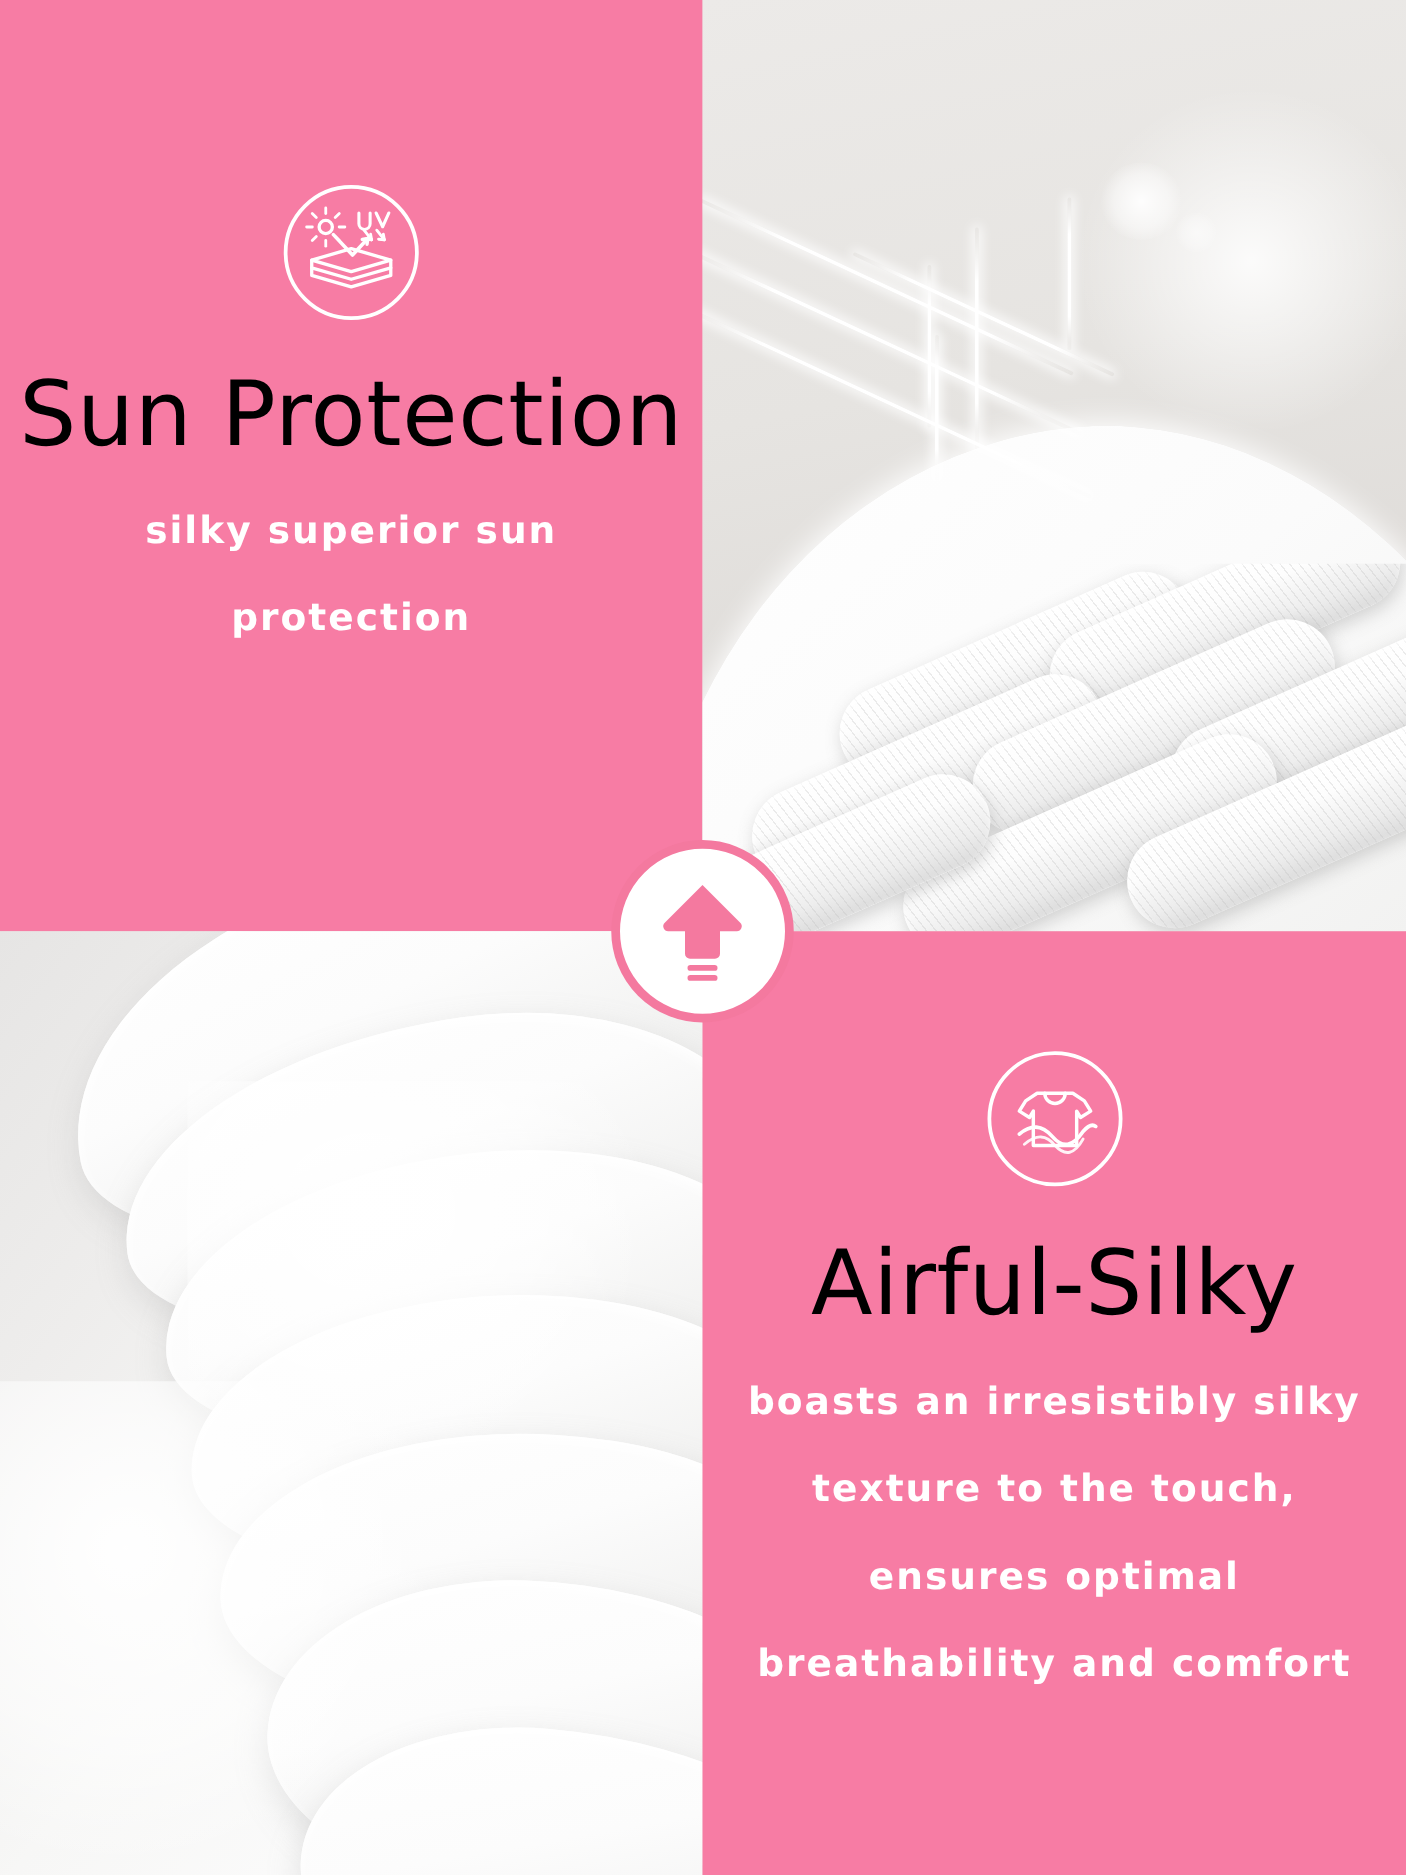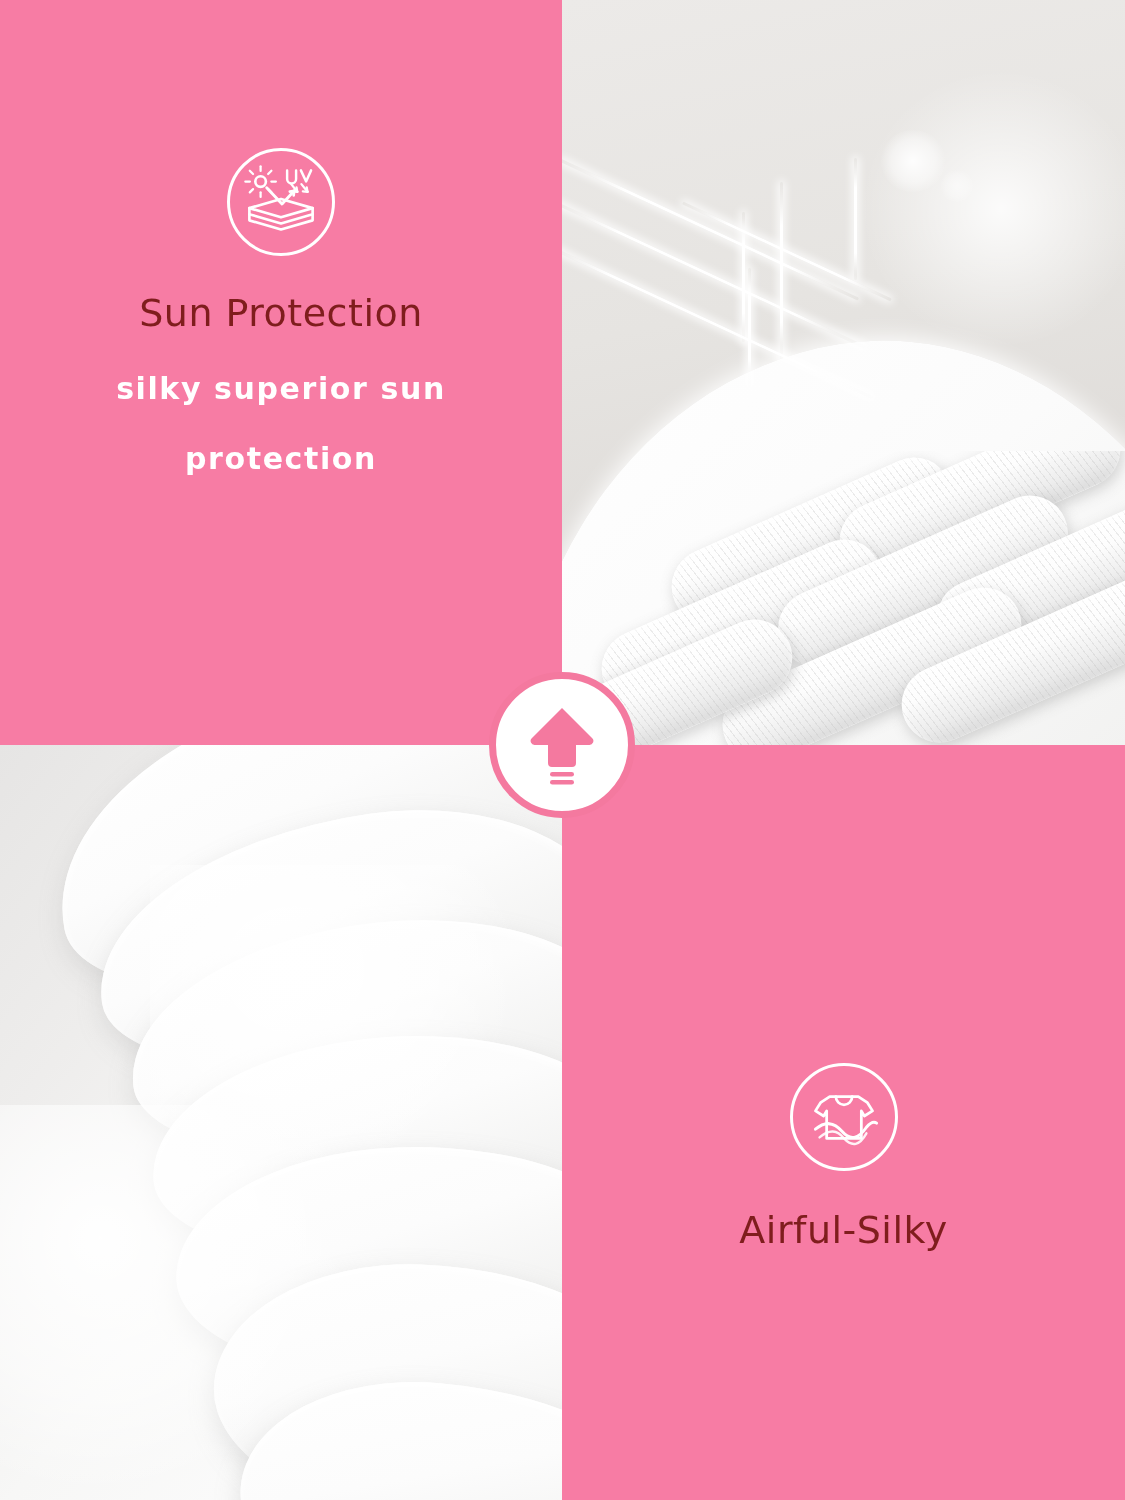--- a/index.html
+++ b/index.html
@@ -21,36 +21,36 @@
 
   .pink-panel{background:#f77ca4;}
 
   
   .panel-inner{
     position:absolute;left:0;top:0;width:100%;height:100%;
     display:flex;flex-direction:column;align-items:center;
     box-sizing:border-box;
   }
   #q-tl .panel-inner{padding-top:148px;}
-  #q-br .panel-inner{padding-top:68px;justify-content:center;}
+  #q-br .panel-inner{padding-top:96px;}
 
   .badge-icon{
     width:108px;height:108px;
     border:3.5px solid #ffffff;
     border-radius:50%;
     box-sizing:border-box;
     display:block;
     flex:none;
   }
   .badge-icon svg{display:block;width:100%;height:100%;}
 
   .feature-title{
-    color:#7f1d1d;
+    color:#000000;
     font-weight:400;
-    font-size:38px;
+    font-size:72px;
     line-height:1.05;
     letter-spacing:0.5px;
     text-align:center;
     white-space:nowrap;
   }
   #q-tl .feature-title{margin-top:38px;}
   #q-br .feature-title{margin-top:40px;}
 
   .feature-desc{
     color:#ffffff;
@@ -245,20 +245,21 @@
 
           <path d="M42 30 a8 8 0 0 0 16 0"></path>
 
           <path d="M22 62 q14 -12 26 2 q12 14 24 -4 q6 -7 10 -4" stroke-width="2.9"></path>
           <path d="M26 70 q14 -12 24 1 q12 13 22 -5" stroke-width="2.3" opacity=".9"></path>
         </svg>
       </div>
 
       <div class="feature-title">Airful-Silky</div>
 
+      <div class="feature-desc">boasts an irresistibly silky texture to the touch, ensures optimal breathability and comfort</div>
 
     </div>
   </div>
 
   <div id="center-badge">
     <svg viewBox="0 0 72 84">
       <path d="M36 5
                L66 35
                a4 4 0 0 1 -3 7
                L50 42

